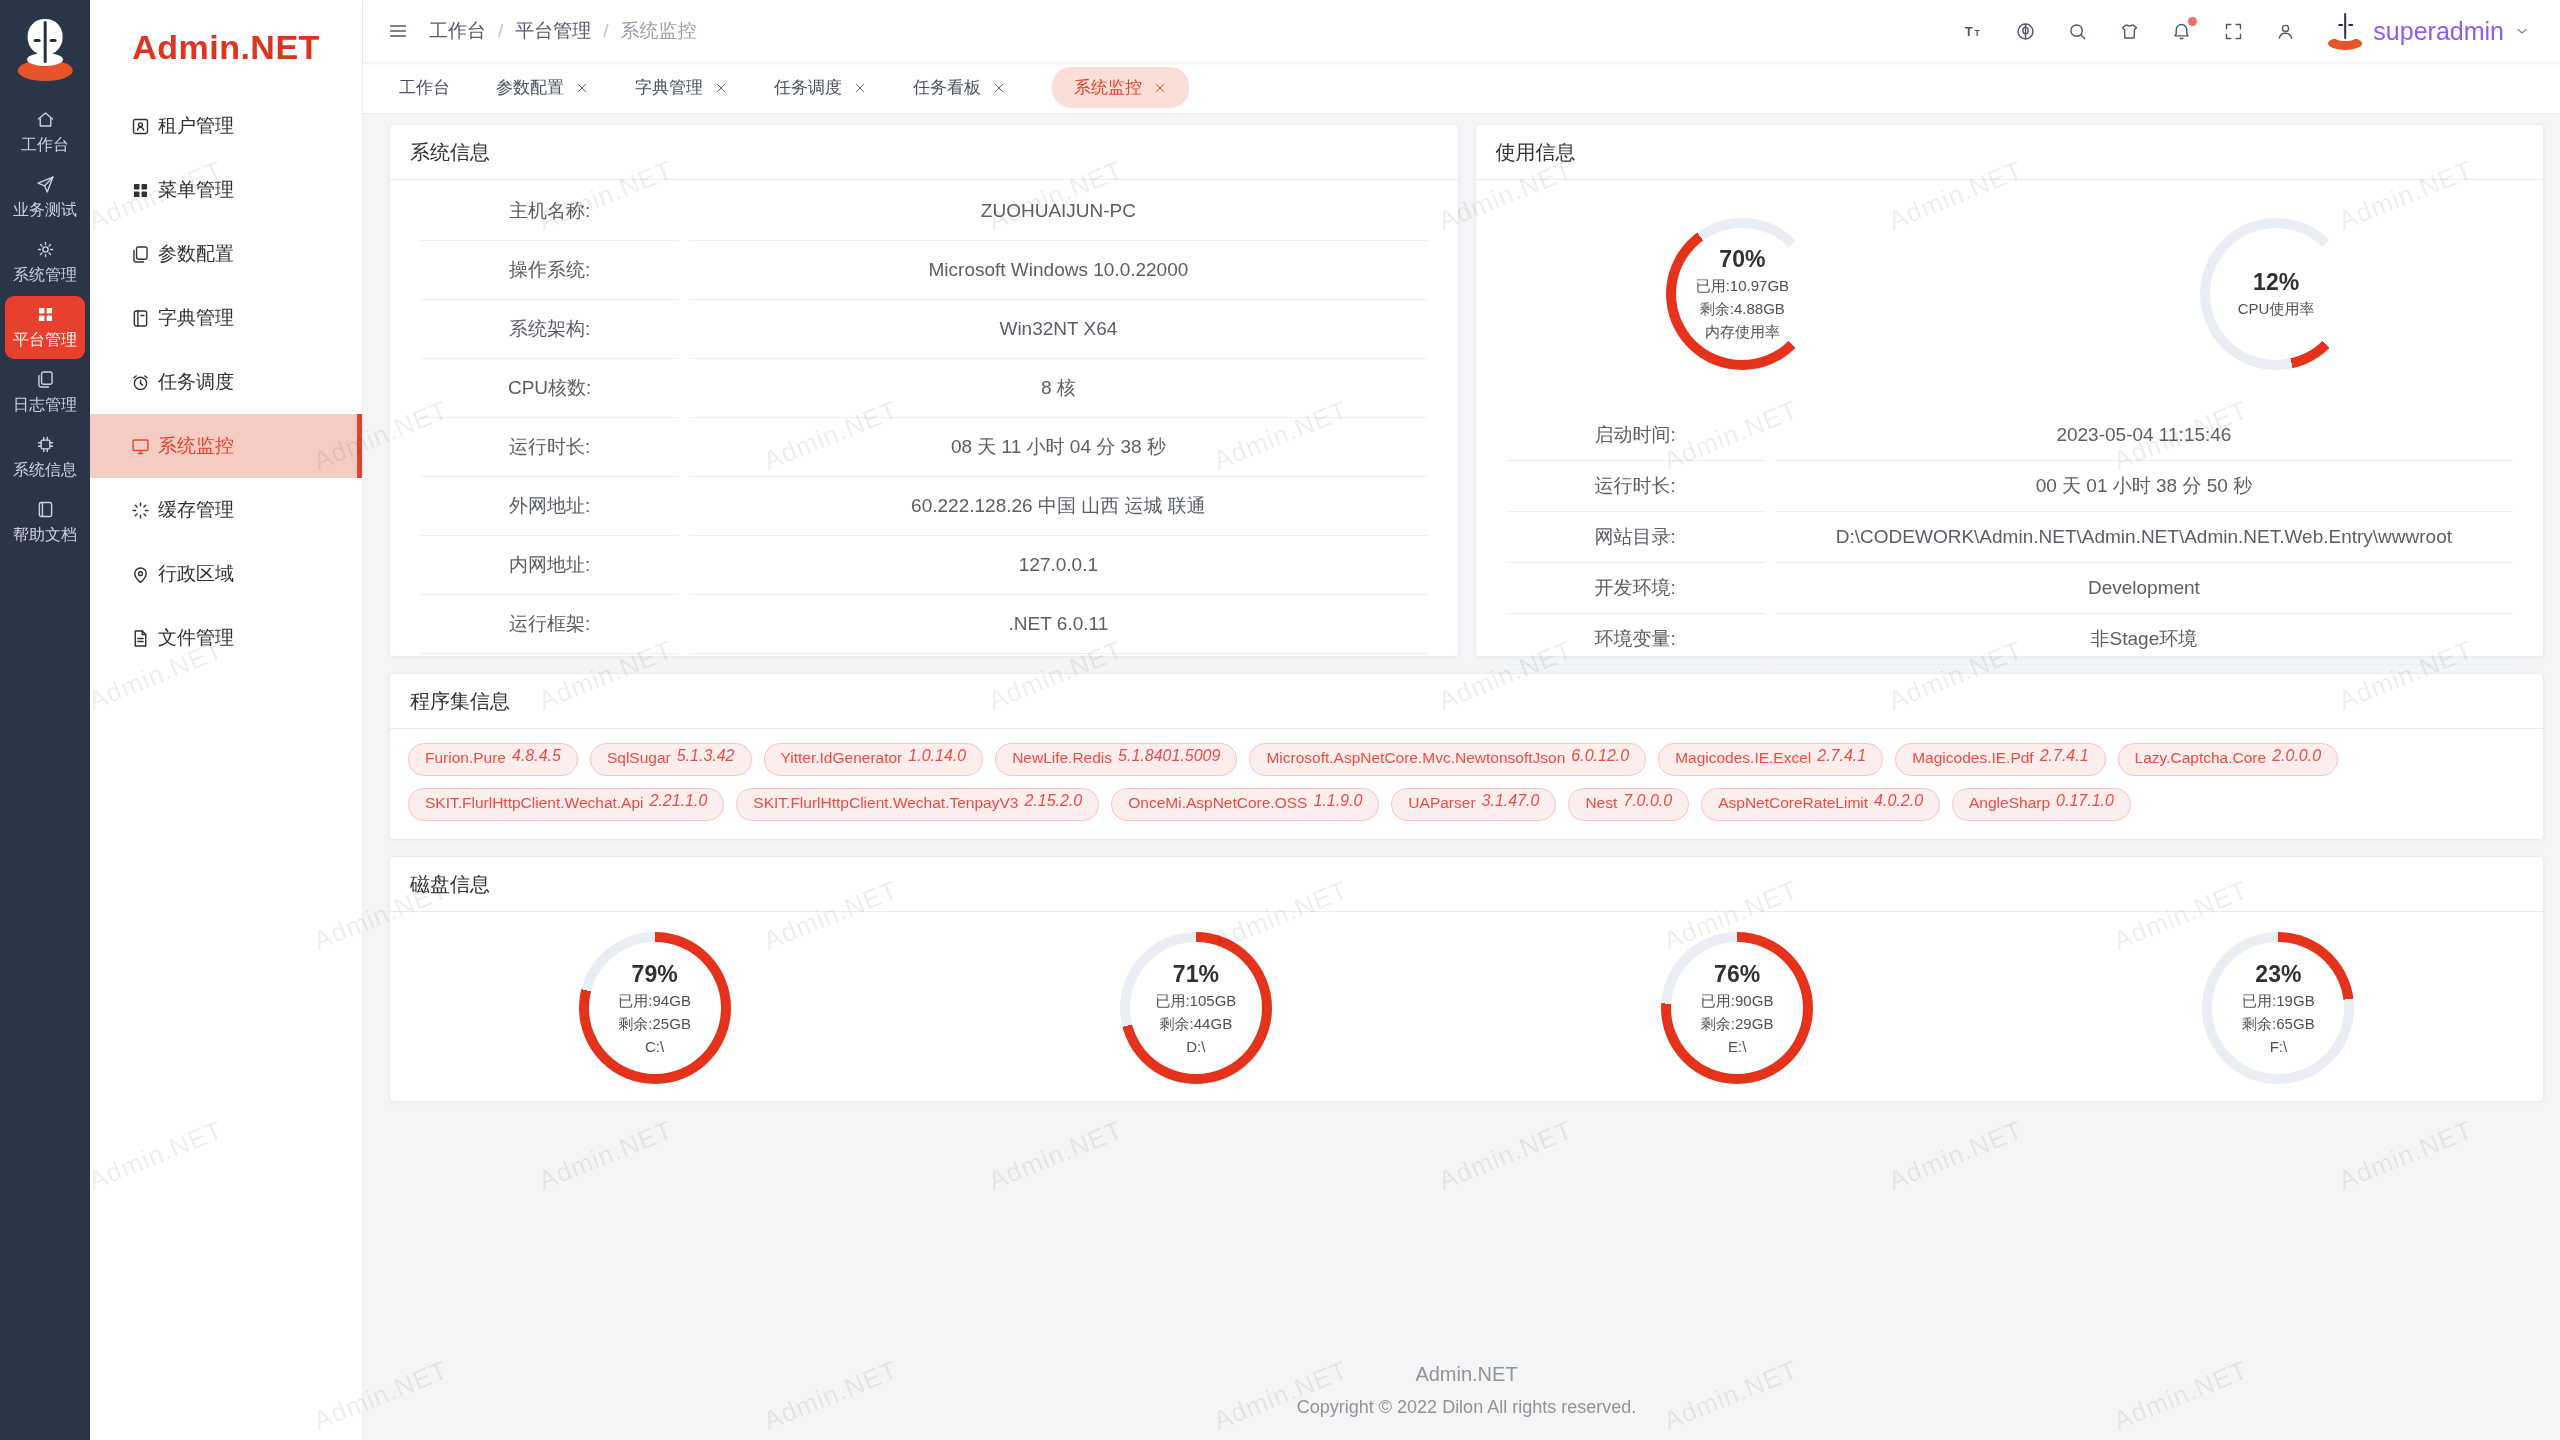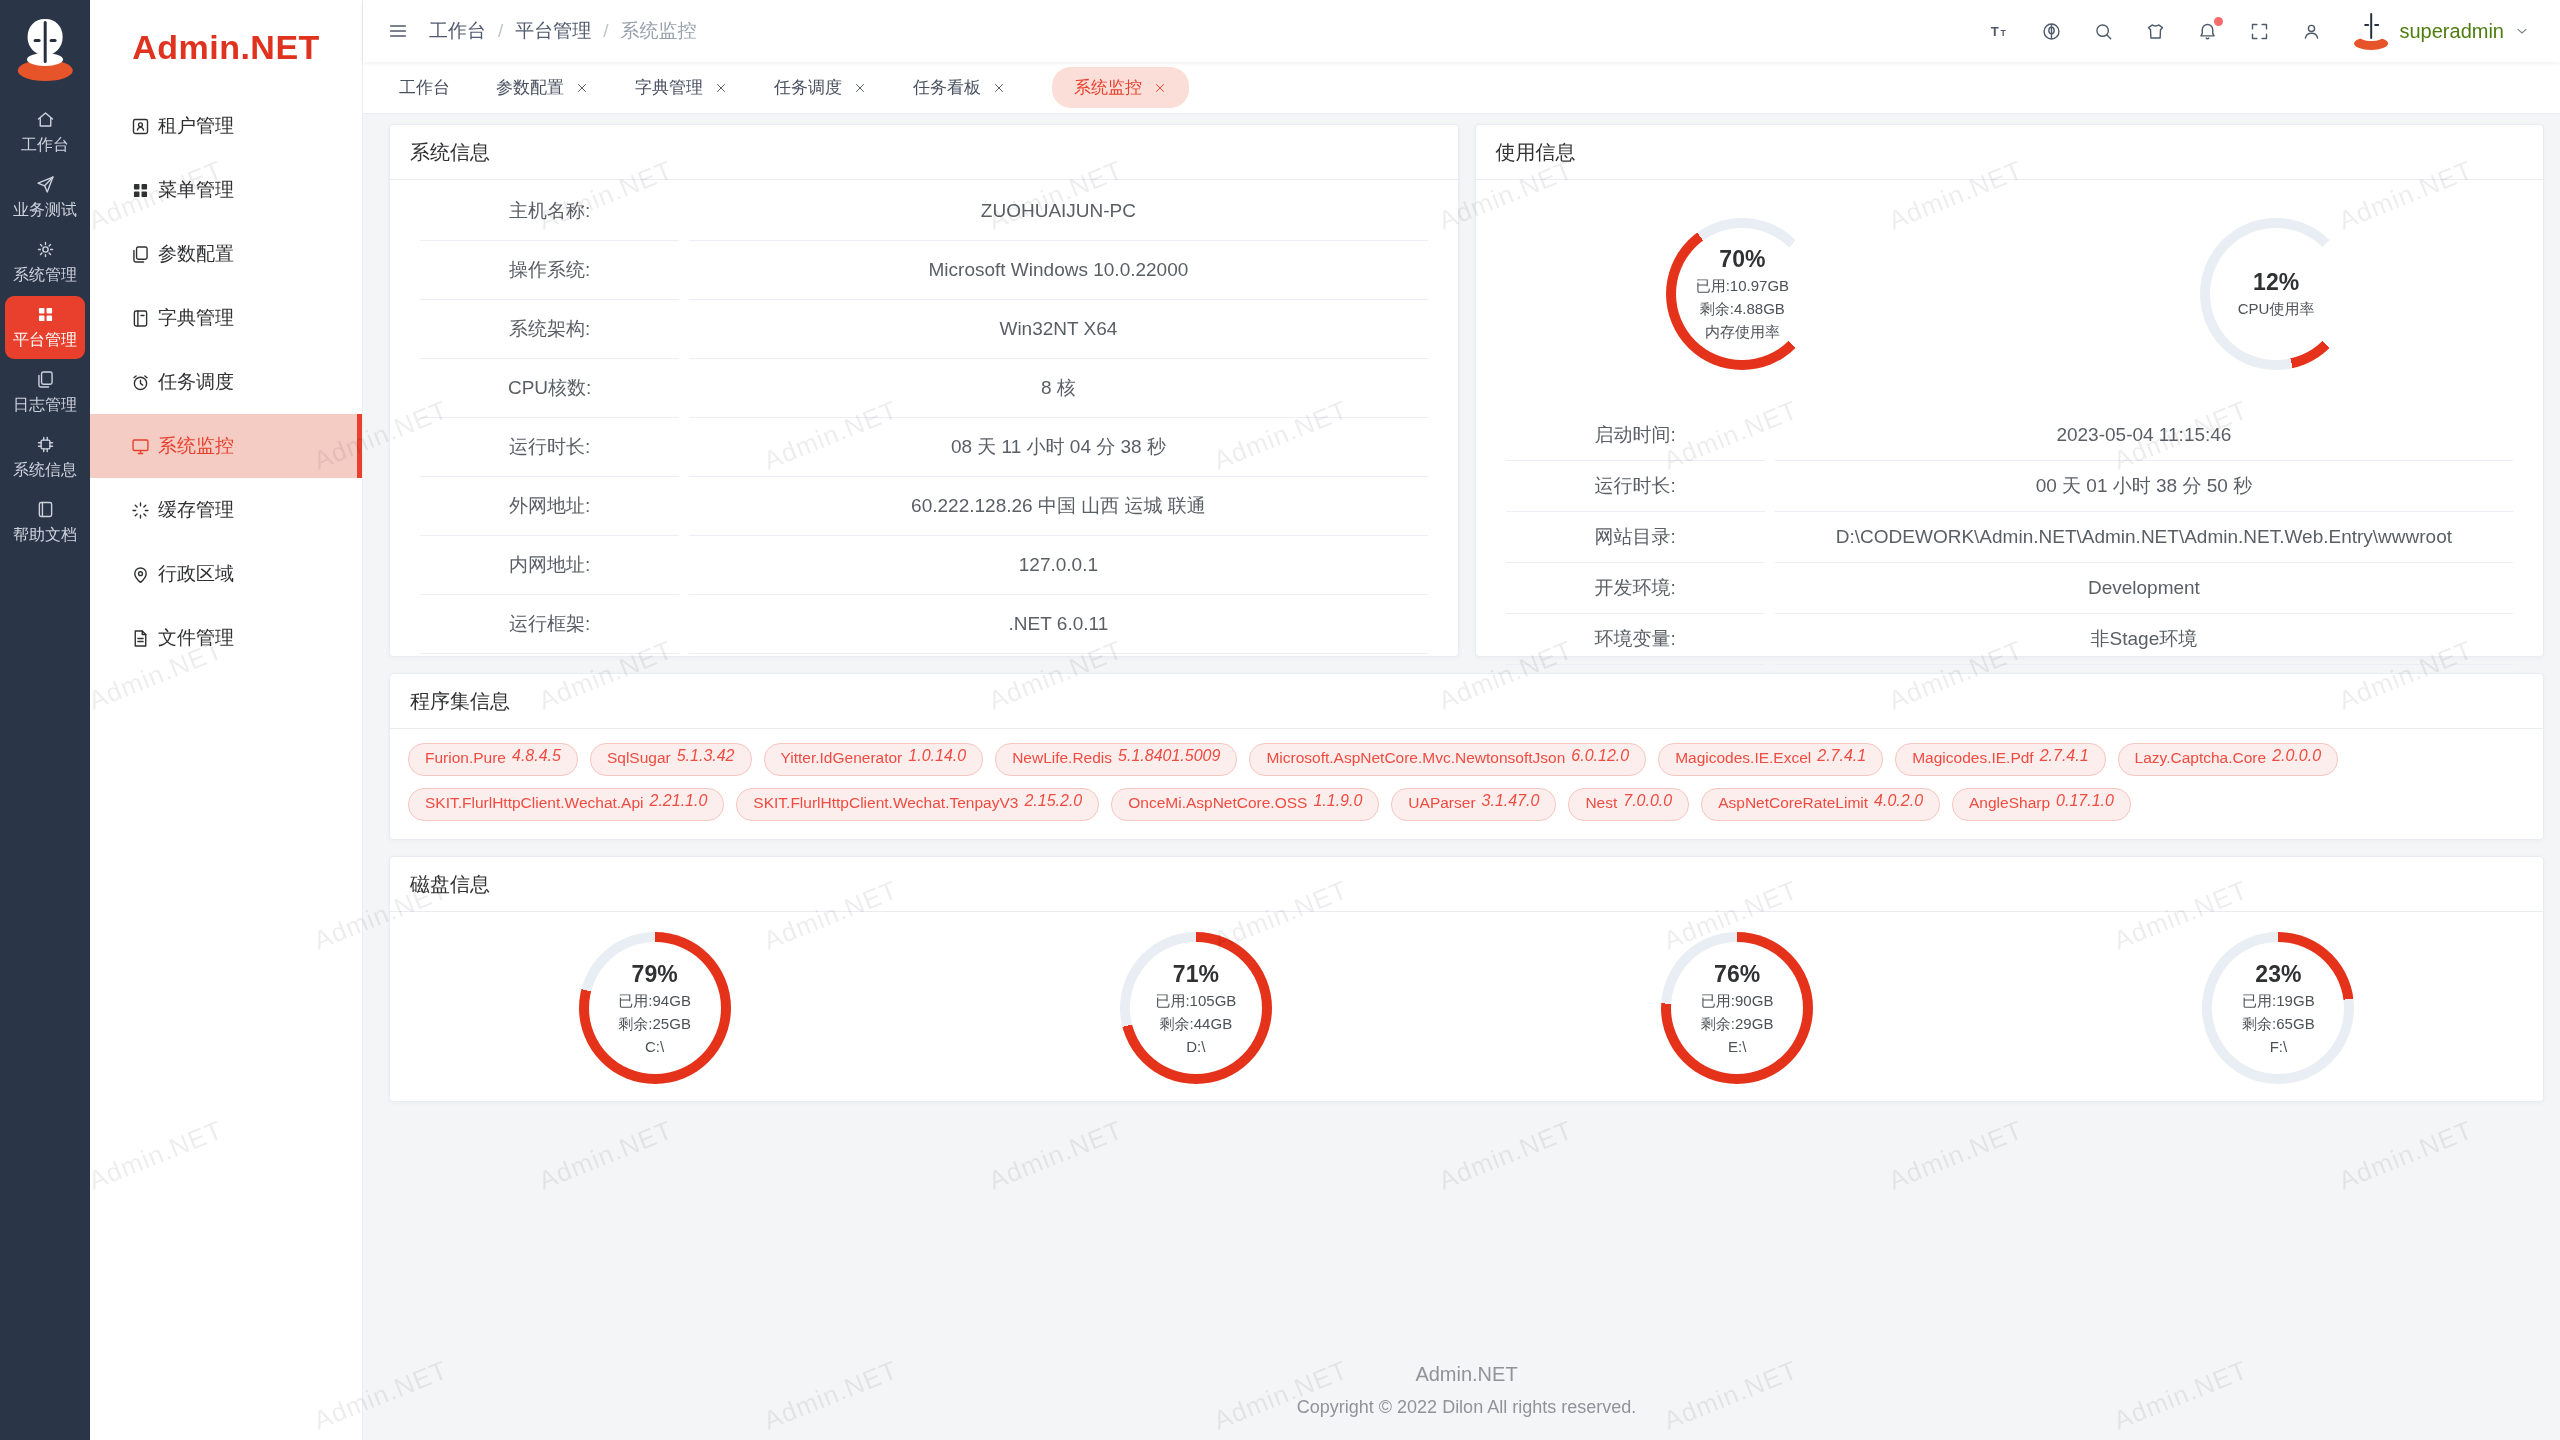--- a/index.html
+++ b/index.html
@@ -33,21 +33,21 @@
   .topbar-left svg{width:22px;height:22px;cursor:pointer;}
   .breadcrumb{display:flex;align-items:center;gap:12px;font-size:19px;}
   .crumb{color:#515a6e;cursor:pointer;}
   .crumb.last{color:#97a0ac;cursor:default;}
   .crumb-sep{color:#c0c4cc;}
   .topbar-right{display:flex;align-items:center;gap:31px;color:#4e5969;}
   .tb-icon{width:21px;height:21px;cursor:pointer;position:relative;display:inline-flex;}
   .tb-icon svg{width:21px;height:21px;}
   .badge-dot{position:absolute;top:-4px;right:-5px;width:9px;height:9px;border-radius:50%;background:#f56c6c;}
   .userbox{display:flex;align-items:center;gap:10px;cursor:pointer;}
-  .username{font-size:20px;color:#4d7c0f;}
+  .username{font-size:25px;color:#8b5cf6;}
   .userbox svg{width:16px;height:16px;color:#7a8089;}
 
   
   .tabbar{height:52px;background:#fff;display:flex;align-items:center;gap:46px;padding:0 36px;
           border-bottom:1px solid #e9edf2;position:relative;z-index:1;}
   .tab{display:flex;align-items:center;gap:11px;font-size:17px;color:#495060;cursor:pointer;white-space:nowrap;}
   .tab .x-icon{width:14px;height:14px;display:inline-flex;}
   .tab .x-icon svg{width:14px;height:14px;}
   .tab.active{background:#fbded8;color:#e8402c;padding:9px 22px;border-radius:19px;}
 

